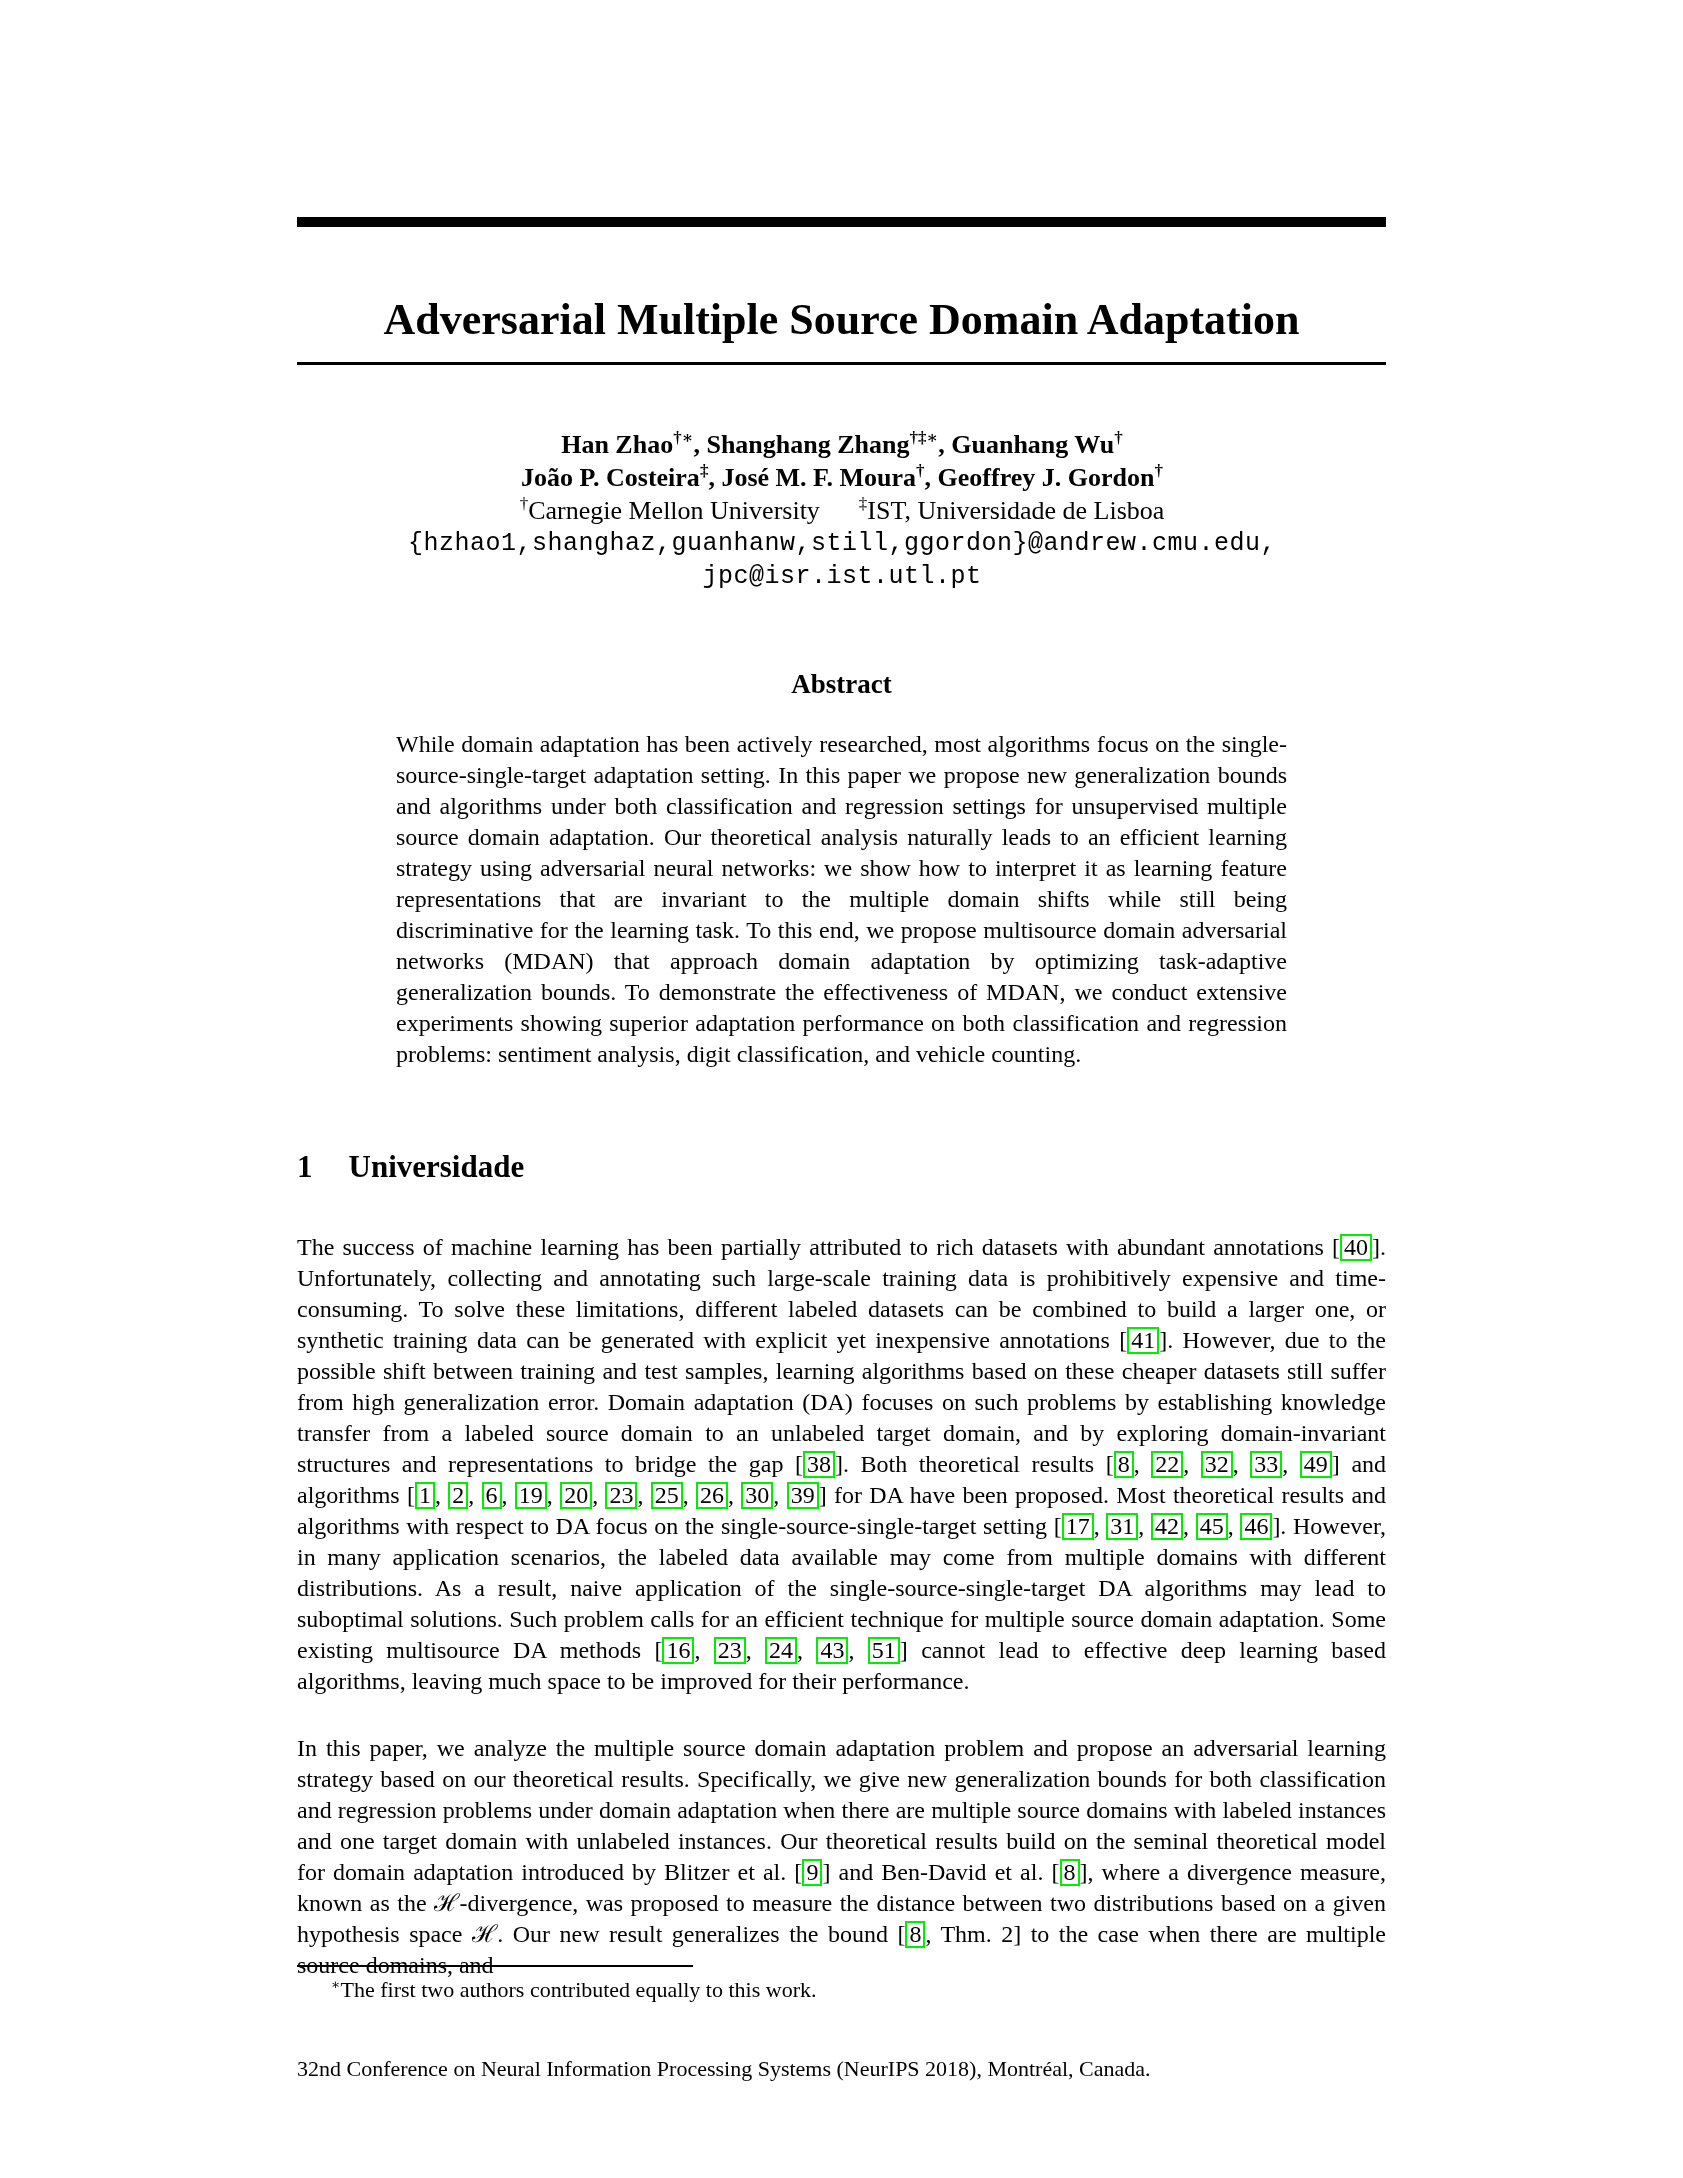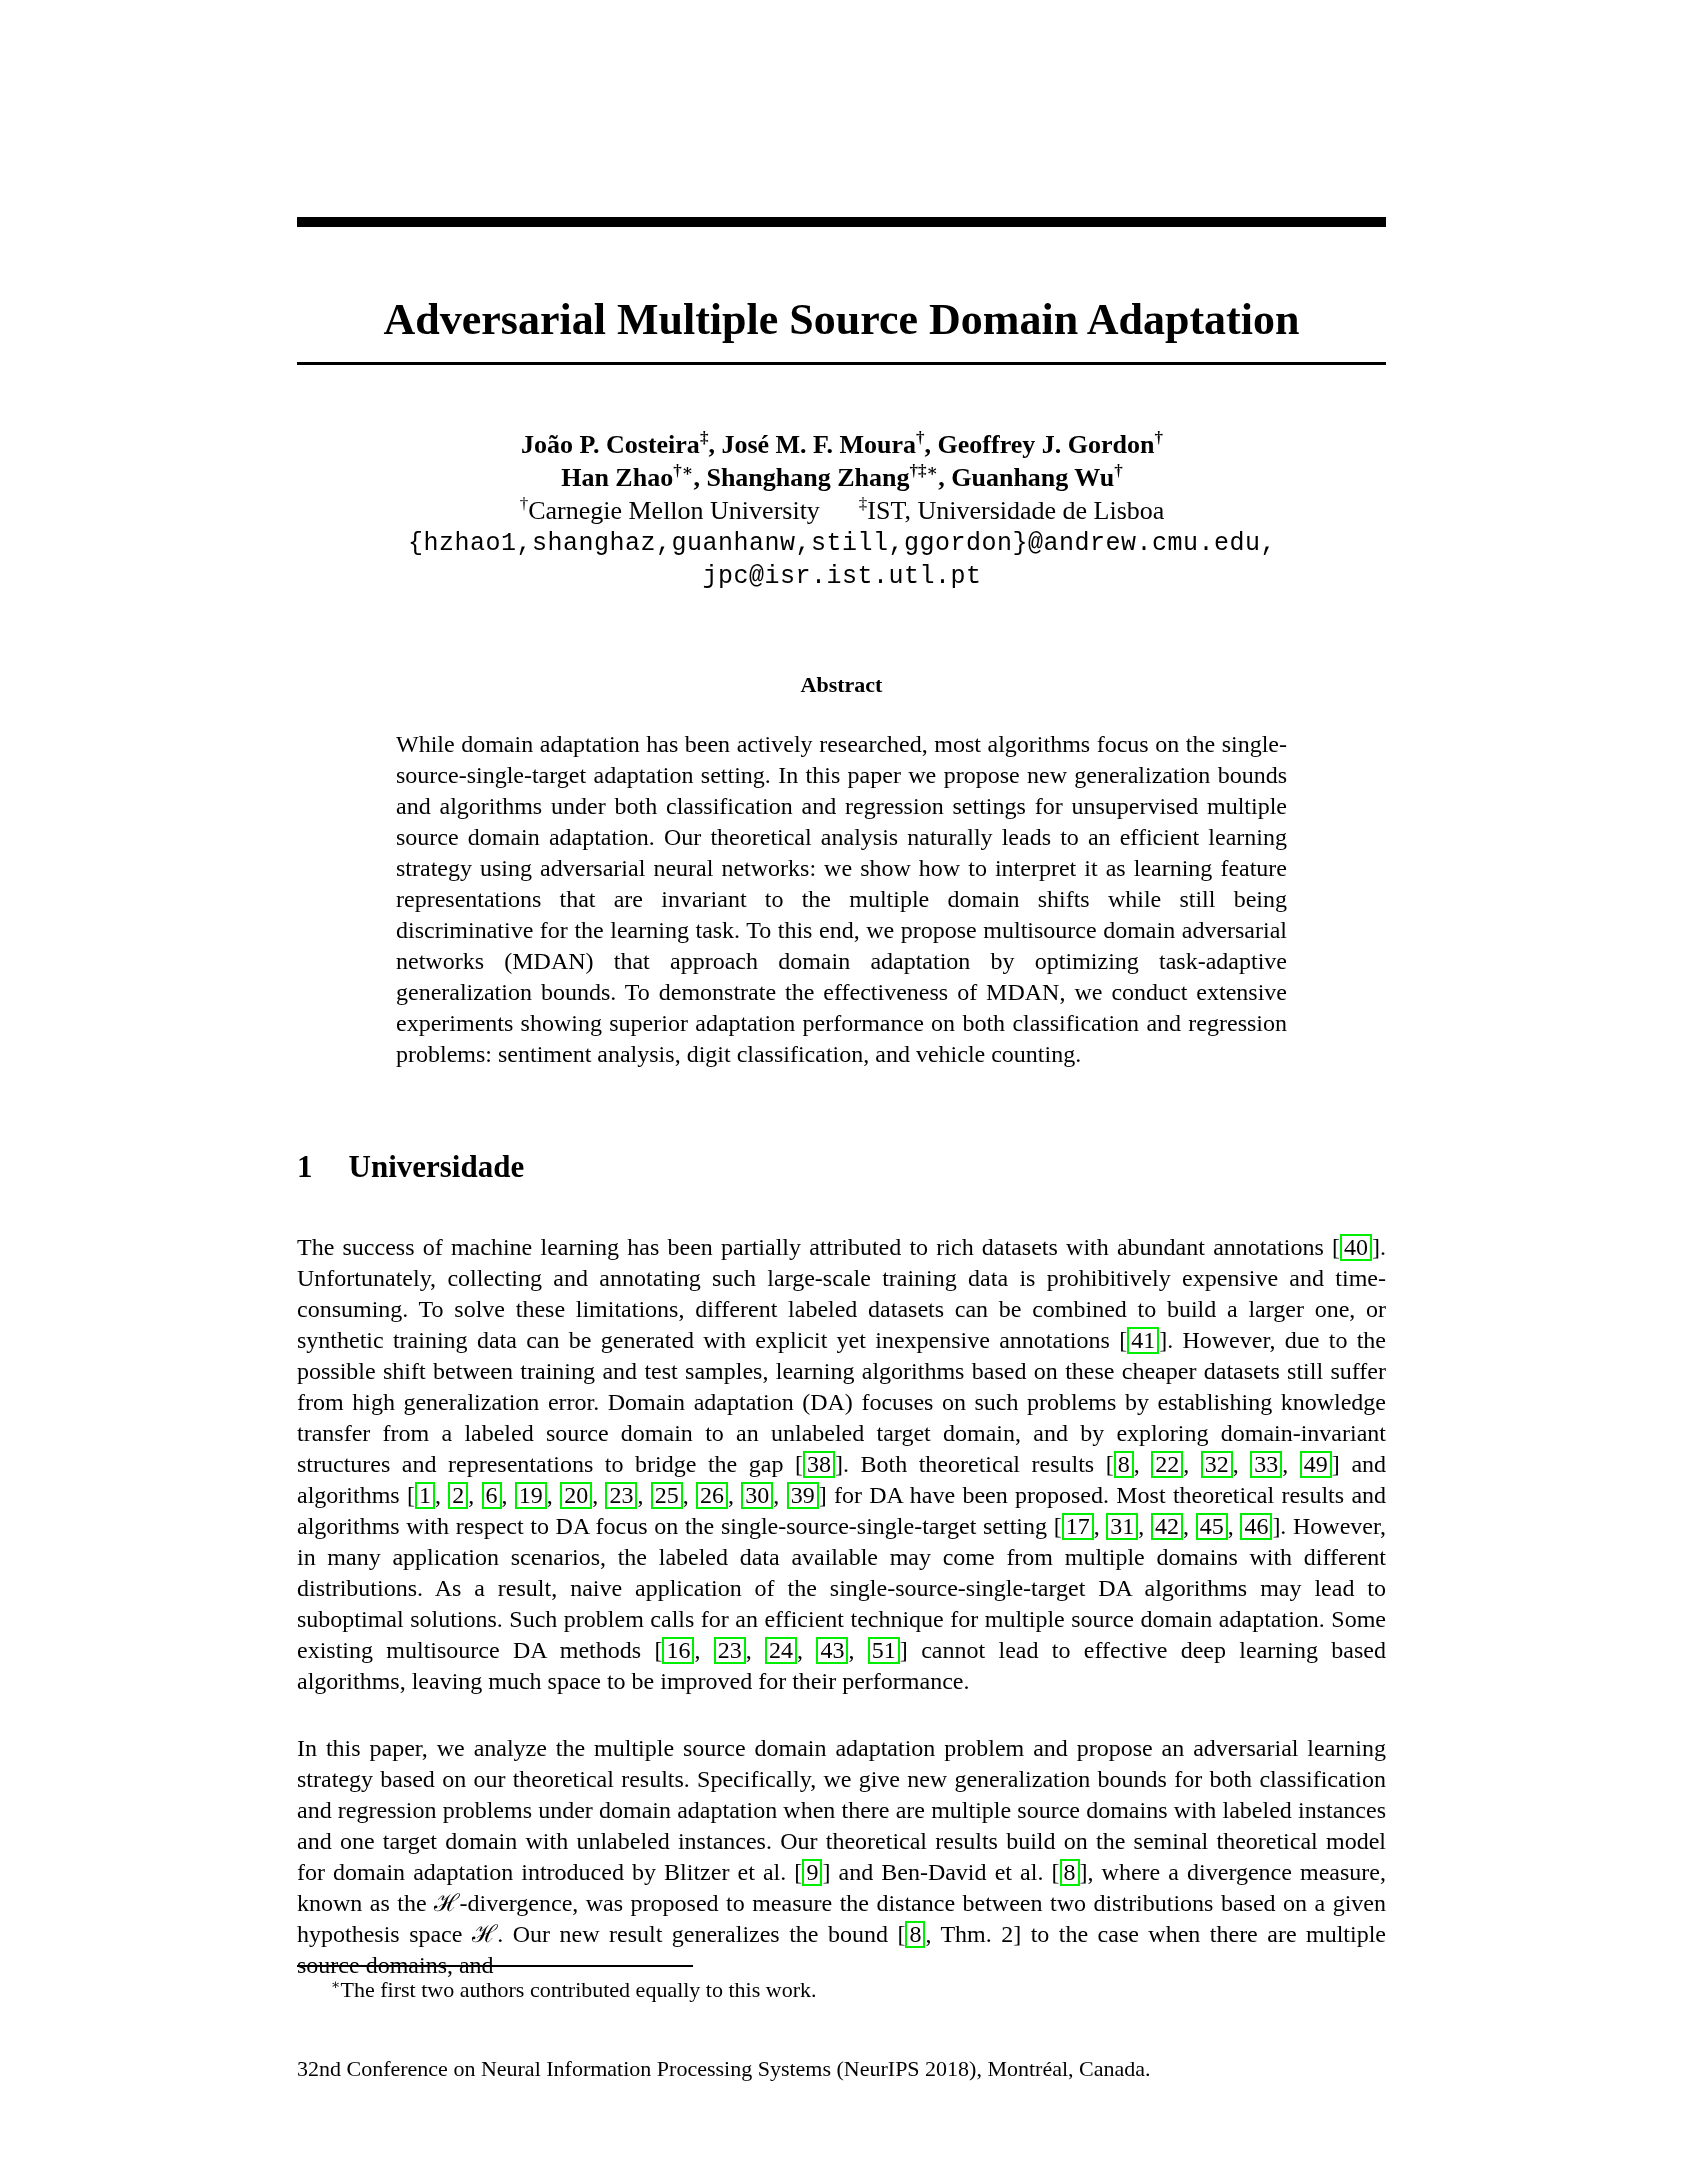--- a/index.html
+++ b/index.html
@@ -22,21 +22,21 @@
     text-align:center;line-height:33px;font-size:26px;
   }
   .authors .bold{font-weight:bold;}
   .authors sup{font-size:17px;line-height:0;}
   .mono{
     font-family:"Liberation Mono","DejaVu Sans Mono",monospace;
     font-size:25px;letter-spacing:0.5px;
   }
   .abstract-head{
     position:absolute;left:297px;width:1089px;top:669px;
-    text-align:center;font-size:22px;font-weight:bold;line-height:31px;
+    text-align:center;font-size:27px;font-weight:bold;line-height:31px;
   }
   .abstract-body{
     position:absolute;left:396px;width:891px;top:729px;
     font-size:24px;line-height:31px;text-align:justify;
   }
   .section-head{
     position:absolute;left:297px;width:1089px;top:1151px;
     font-size:31px;font-weight:bold;line-height:31px;
   }
   .section-head .num{display:inline-block;margin-right:36px;}
@@ -70,22 +70,22 @@
 
 <div class="page">
 
   <div class="rule-thick"></div>
 
   <h1 class="title">Adversarial Multiple Source Domain Adaptation</h1>
 
   <div class="rule-thin"></div>
 
   <div class="authors">
+    <div class="bold">Han Zhao<sup>†∗</sup>, Shanghang Zhang<sup>†‡∗</sup>, Guanhang Wu<sup>†</sup></div>
     <div class="bold">João P. Costeira<sup>‡</sup>, José M. F. Moura<sup>†</sup>, Geoffrey J. Gordon<sup>†</sup></div>
-    <div class="bold">Han Zhao<sup>†∗</sup>, Shanghang Zhang<sup>†‡∗</sup>, Guanhang Wu<sup>†</sup></div>
     <div><sup>†</sup>Carnegie Mellon University  <sup>‡</sup>IST, Universidade de Lisboa</div>
     <div class="mono">{hzhao1,shanghaz,guanhanw,still,ggordon}@andrew.cmu.edu,</div>
     <div class="mono">jpc@isr.ist.utl.pt</div>
   </div>
 
   <div class="abstract-head">Abstract</div>
 
   <div class="abstract-body">While domain adaptation has been actively researched, most algorithms focus on the single-source-single-target adaptation setting. In this paper we propose new generalization bounds and algorithms under both classification and regression settings for unsupervised multiple source domain adaptation. Our theoretical analysis naturally leads to an efficient learning strategy using adversarial neural networks: we show how to interpret it as learning feature representations that are invariant to the multiple domain shifts while still being discriminative for the learning task. To this end, we propose multisource domain adversarial networks (MDAN) that approach domain adaptation by optimizing task-adaptive generalization bounds. To demonstrate the effectiveness of MDAN, we conduct extensive experiments showing superior adaptation performance on both classification and regression problems: sentiment analysis, digit classification, and vehicle counting.</div>
 
   <div class="section-head">

